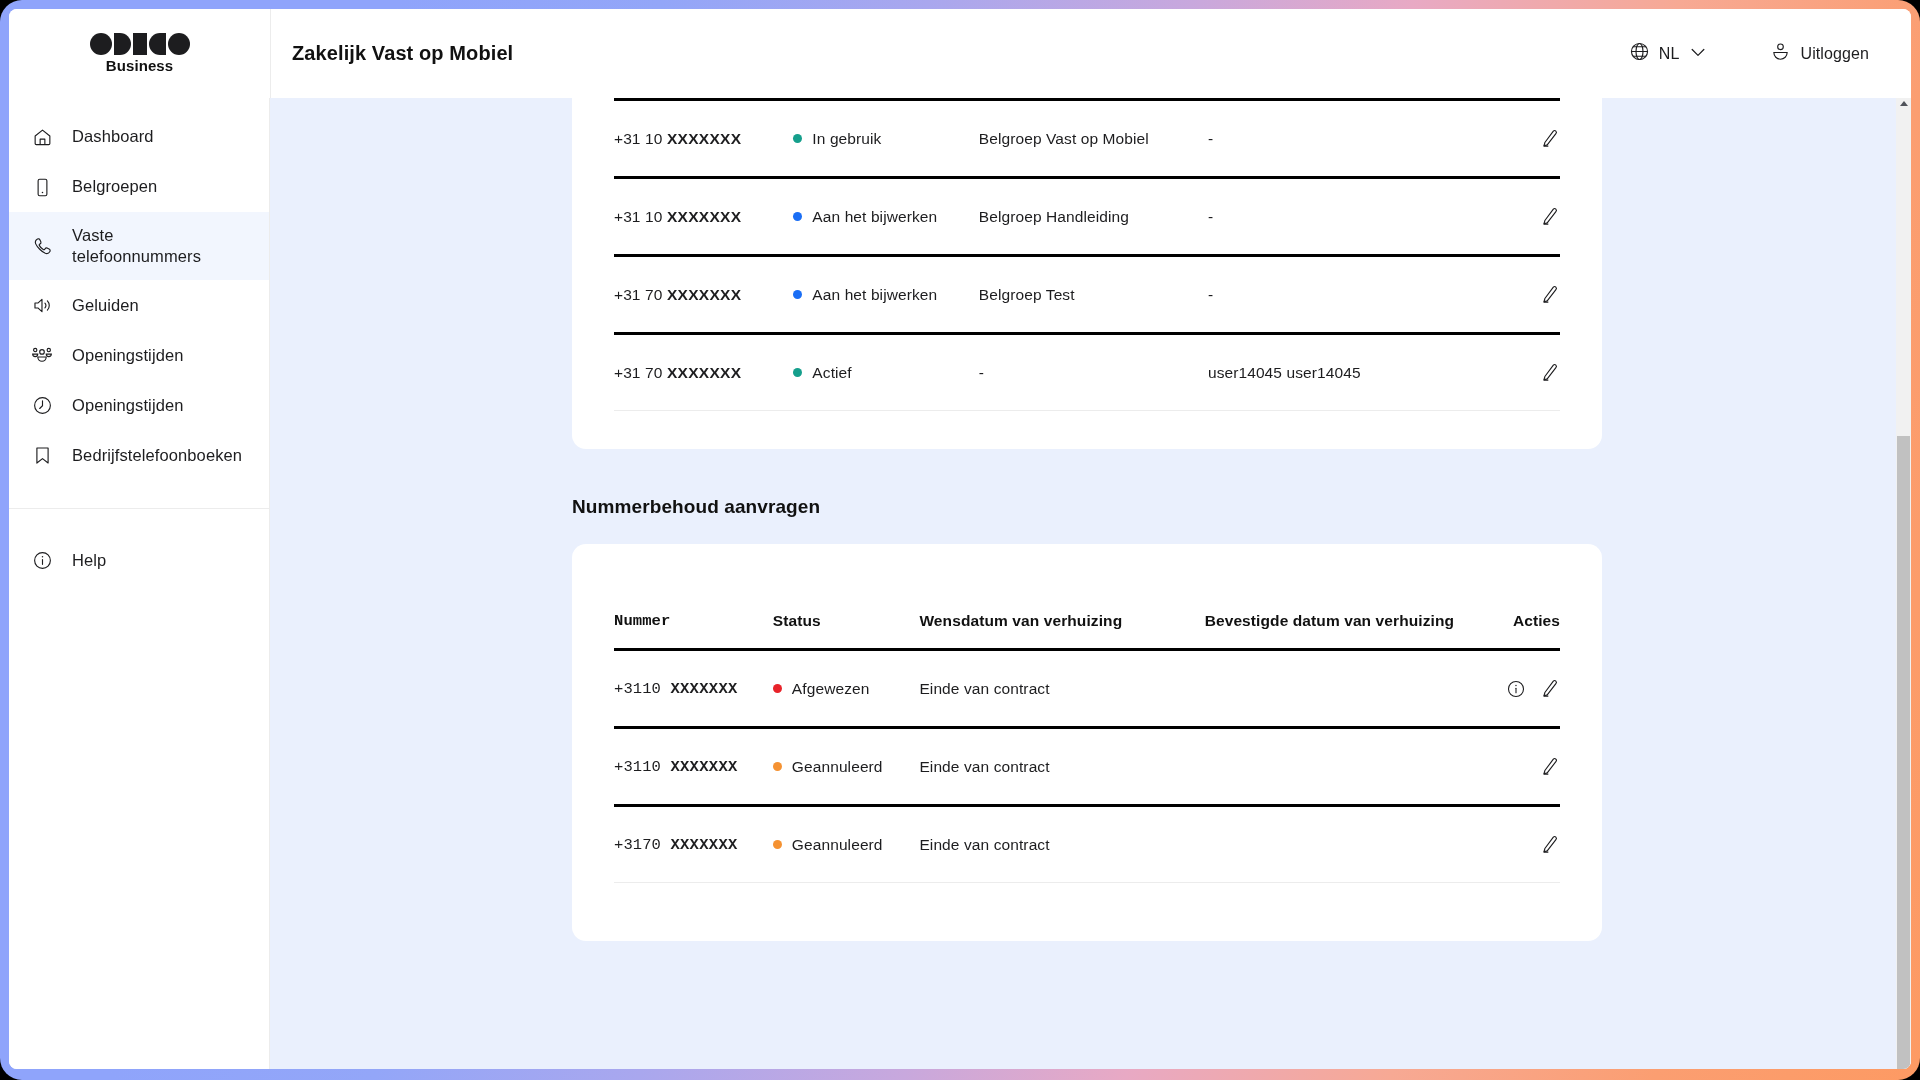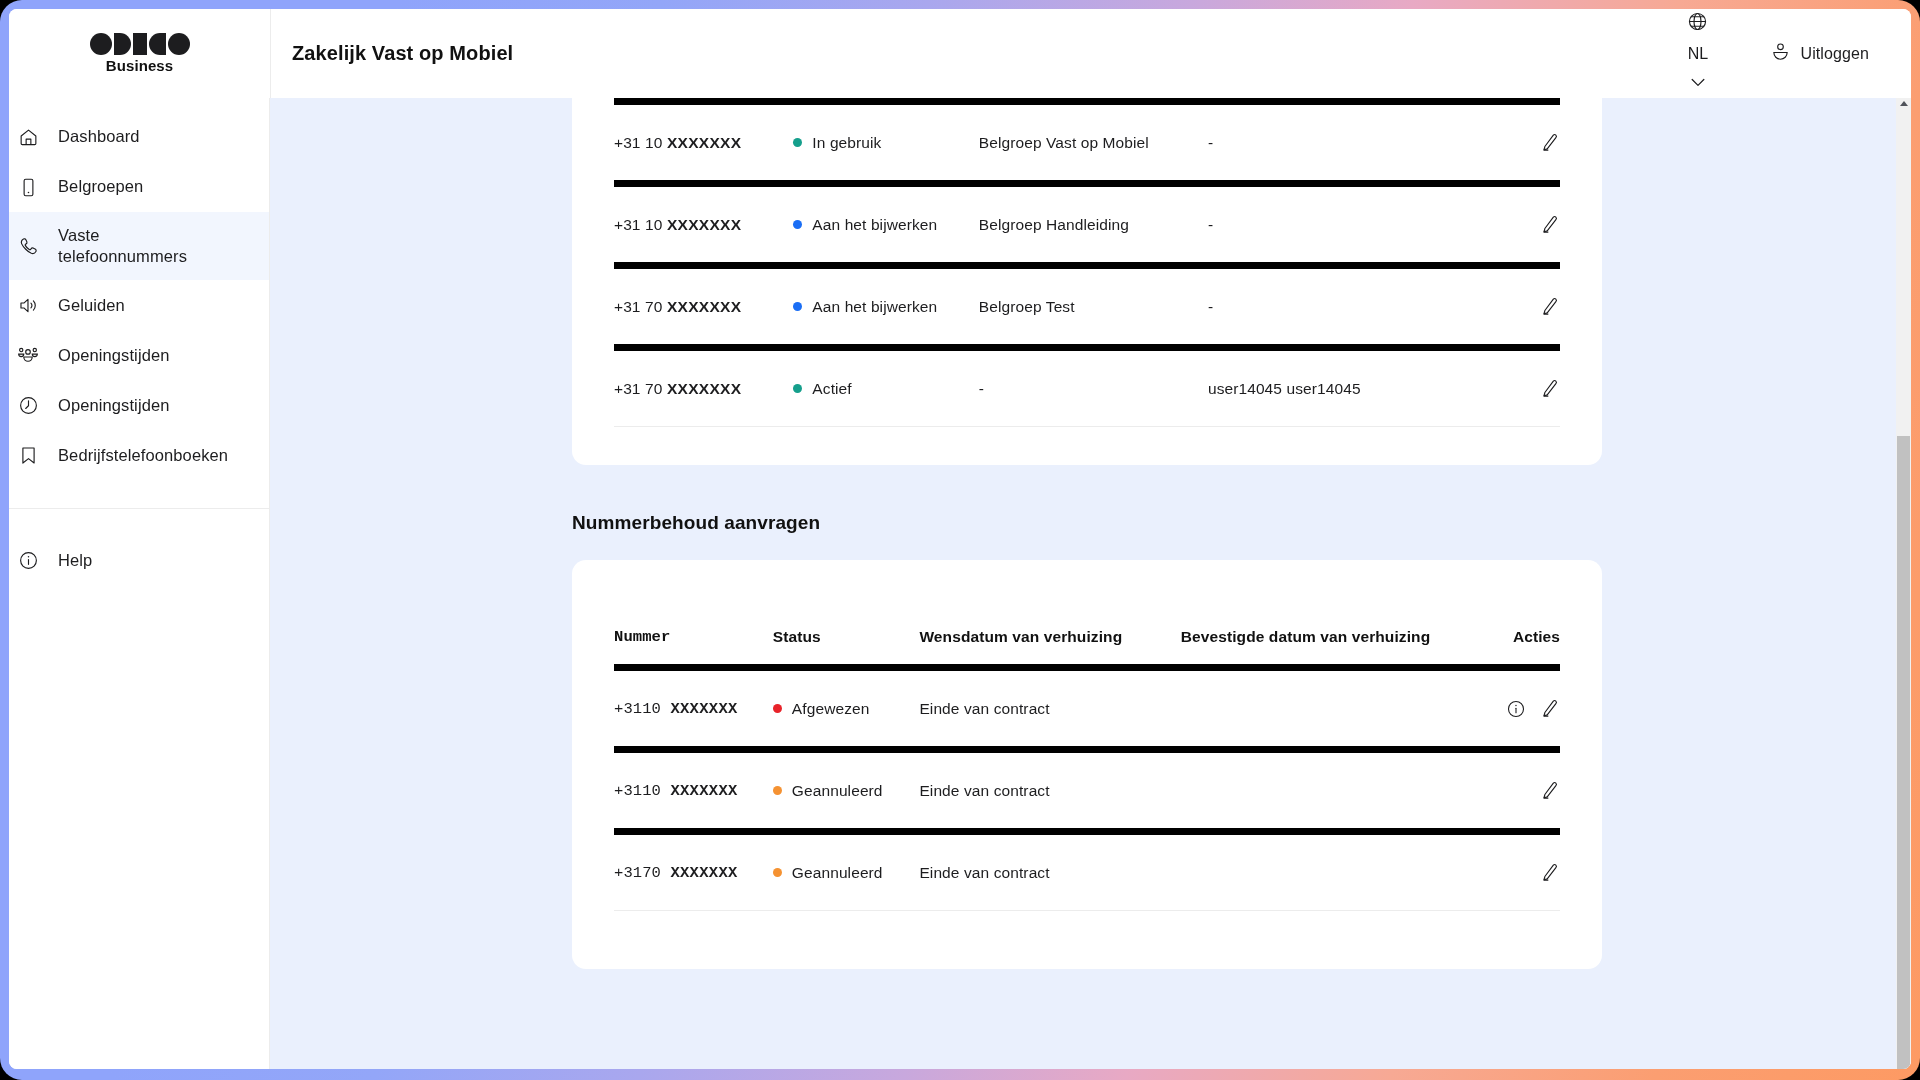--- a/index.html
+++ b/index.html
@@ -70,38 +70,38 @@
     letter-spacing: .1px;
   }
   .topbar-spacer { flex: 1; }
 
   .top-action {
     display: flex; align-items: center; gap: 9px;
     font-size: 16px; color: #1d1d1f;
     cursor: pointer;
     margin-right: 42px;
   }
-  .top-action.lang { margin-right: 62px; flex-direction: column; }
+  .top-action.lang { margin-right: 62px; }
   .top-action .lbl { letter-spacing: .1px; }
 
   
   .body-row { flex: 1; display: flex; min-height: 0; }
 
   
   .sidebar {
     width: 261px; min-width: 261px;
     background: #ffffff;
     border-right: 1px solid #ececec;
     padding-top: 14px;
     display: flex; flex-direction: column;
   }
   .nav-item {
     display: flex; align-items: center;
     gap: 19px;
-    padding: 13px 0 13px 8px;
+    padding: 13px 0 13px 22px;
     min-height: 50px;
     cursor: pointer;
     color: #1d1d1f;
     font-size: 16.5px;
     letter-spacing: .1px;
   }
   .nav-item .ico {
     width: 22px; min-width: 22px;
     display: flex; align-items: center; justify-content: center;
   }
@@ -150,21 +150,21 @@
     text-align: left;
     font-size: 15.5px;
     font-weight: 700;
     color: #111;
     padding: 0 0 18px 0;
     letter-spacing: .1px;
   }
   table.tbl td {
     font-size: 15.5px;
     color: #1d1d1f;
-    border-top: 7px solid #000000;
+    border-top: 3px solid #000000;
     padding: 27px 0 27px 0;
     vertical-align: middle;
     letter-spacing: .1px;
   }
   table.tbl tr.last-sep td { border-bottom: 1px solid #ececec; }
 
   .num { white-space: nowrap; }
   .num .pfx { font-size: 15.5px; }
   .num .mask { font-weight: 700; letter-spacing: .3px; }
 
@@ -184,21 +184,21 @@
   .t1 .c-num   { width: 185px; }
   .t1 .c-stat  { width: 190px; }
   .t1 .c-grp   { width: 245px; }
   .t1 .c-user  { width: 300px; }
   .t1 .c-act   { width: 80px; text-align: right; }
 
   
   .t2 .c-num   { width: 155px; font-family: Liberation Mono, monospace; }
   .t2 .c-stat  { width: 143px; }
   .t2 .c-wens  { width: 255px; margin-top: 47px; }
-  .t2 .c-bev   { width: 290px; }
+  .t2 .c-bev   { width: 290px; text-align: center; }
   .t2 .c-act   { width: 80px; text-align: right; }
 
   
   .scroll-track {
     position: absolute;
     top: 0; right: 0; bottom: 0;
     width: 15px;
     background: #f1f1f1;
     z-index: 9;
   }

